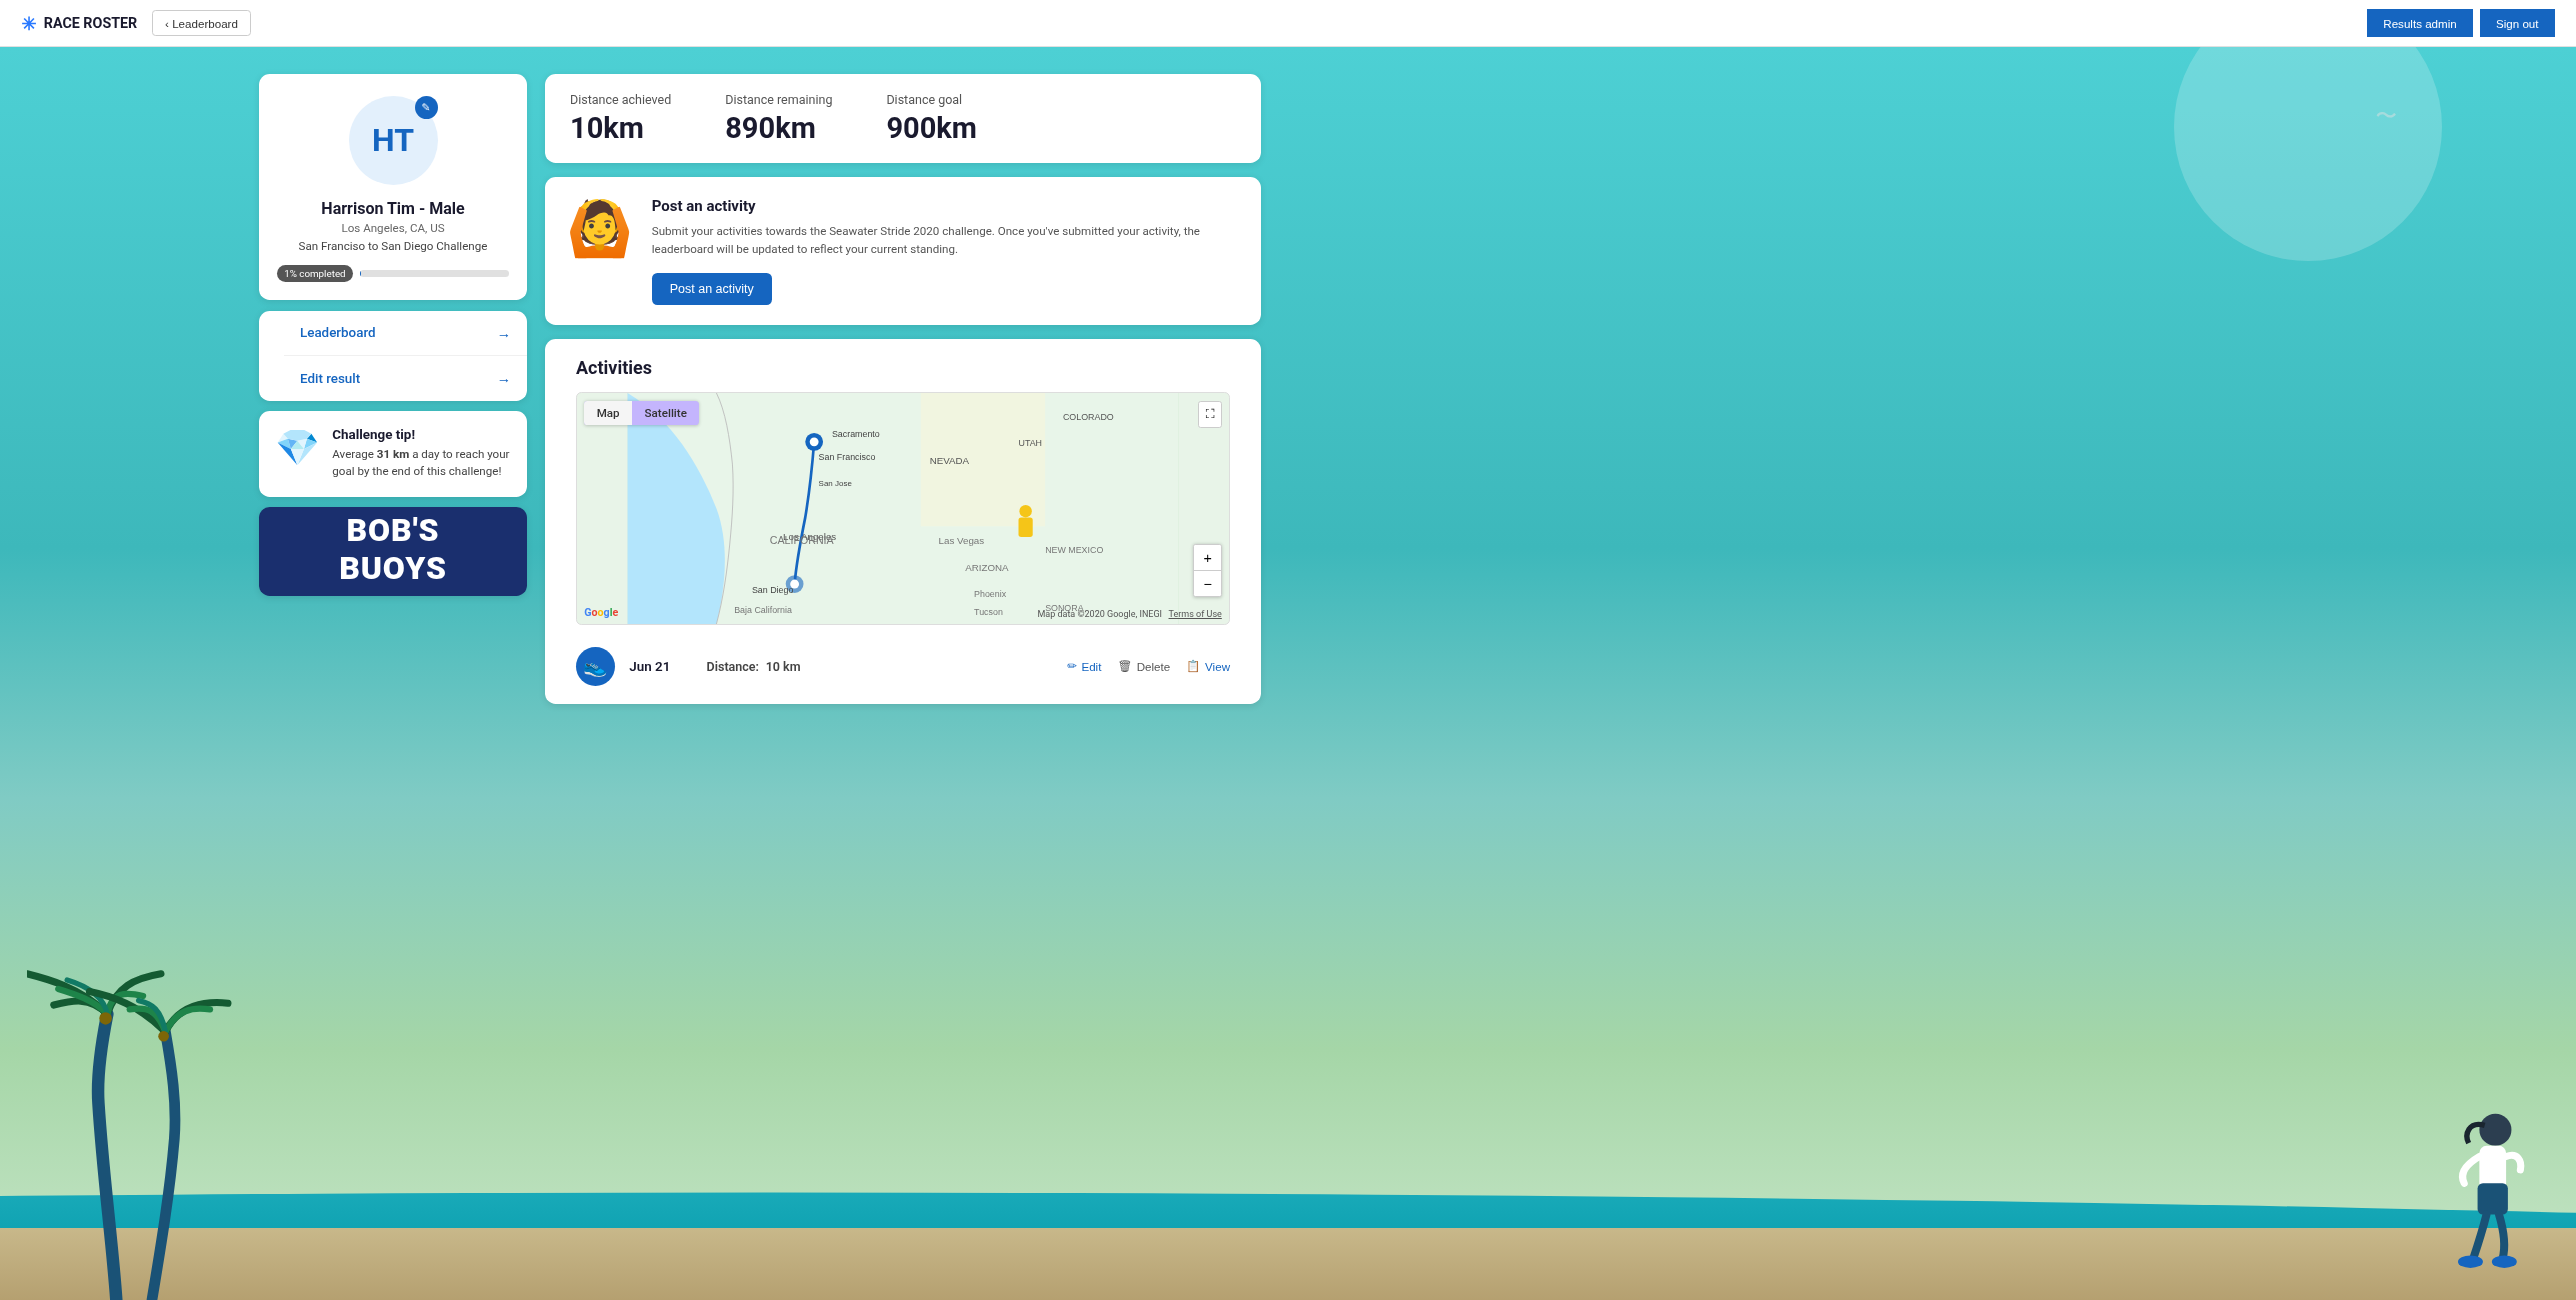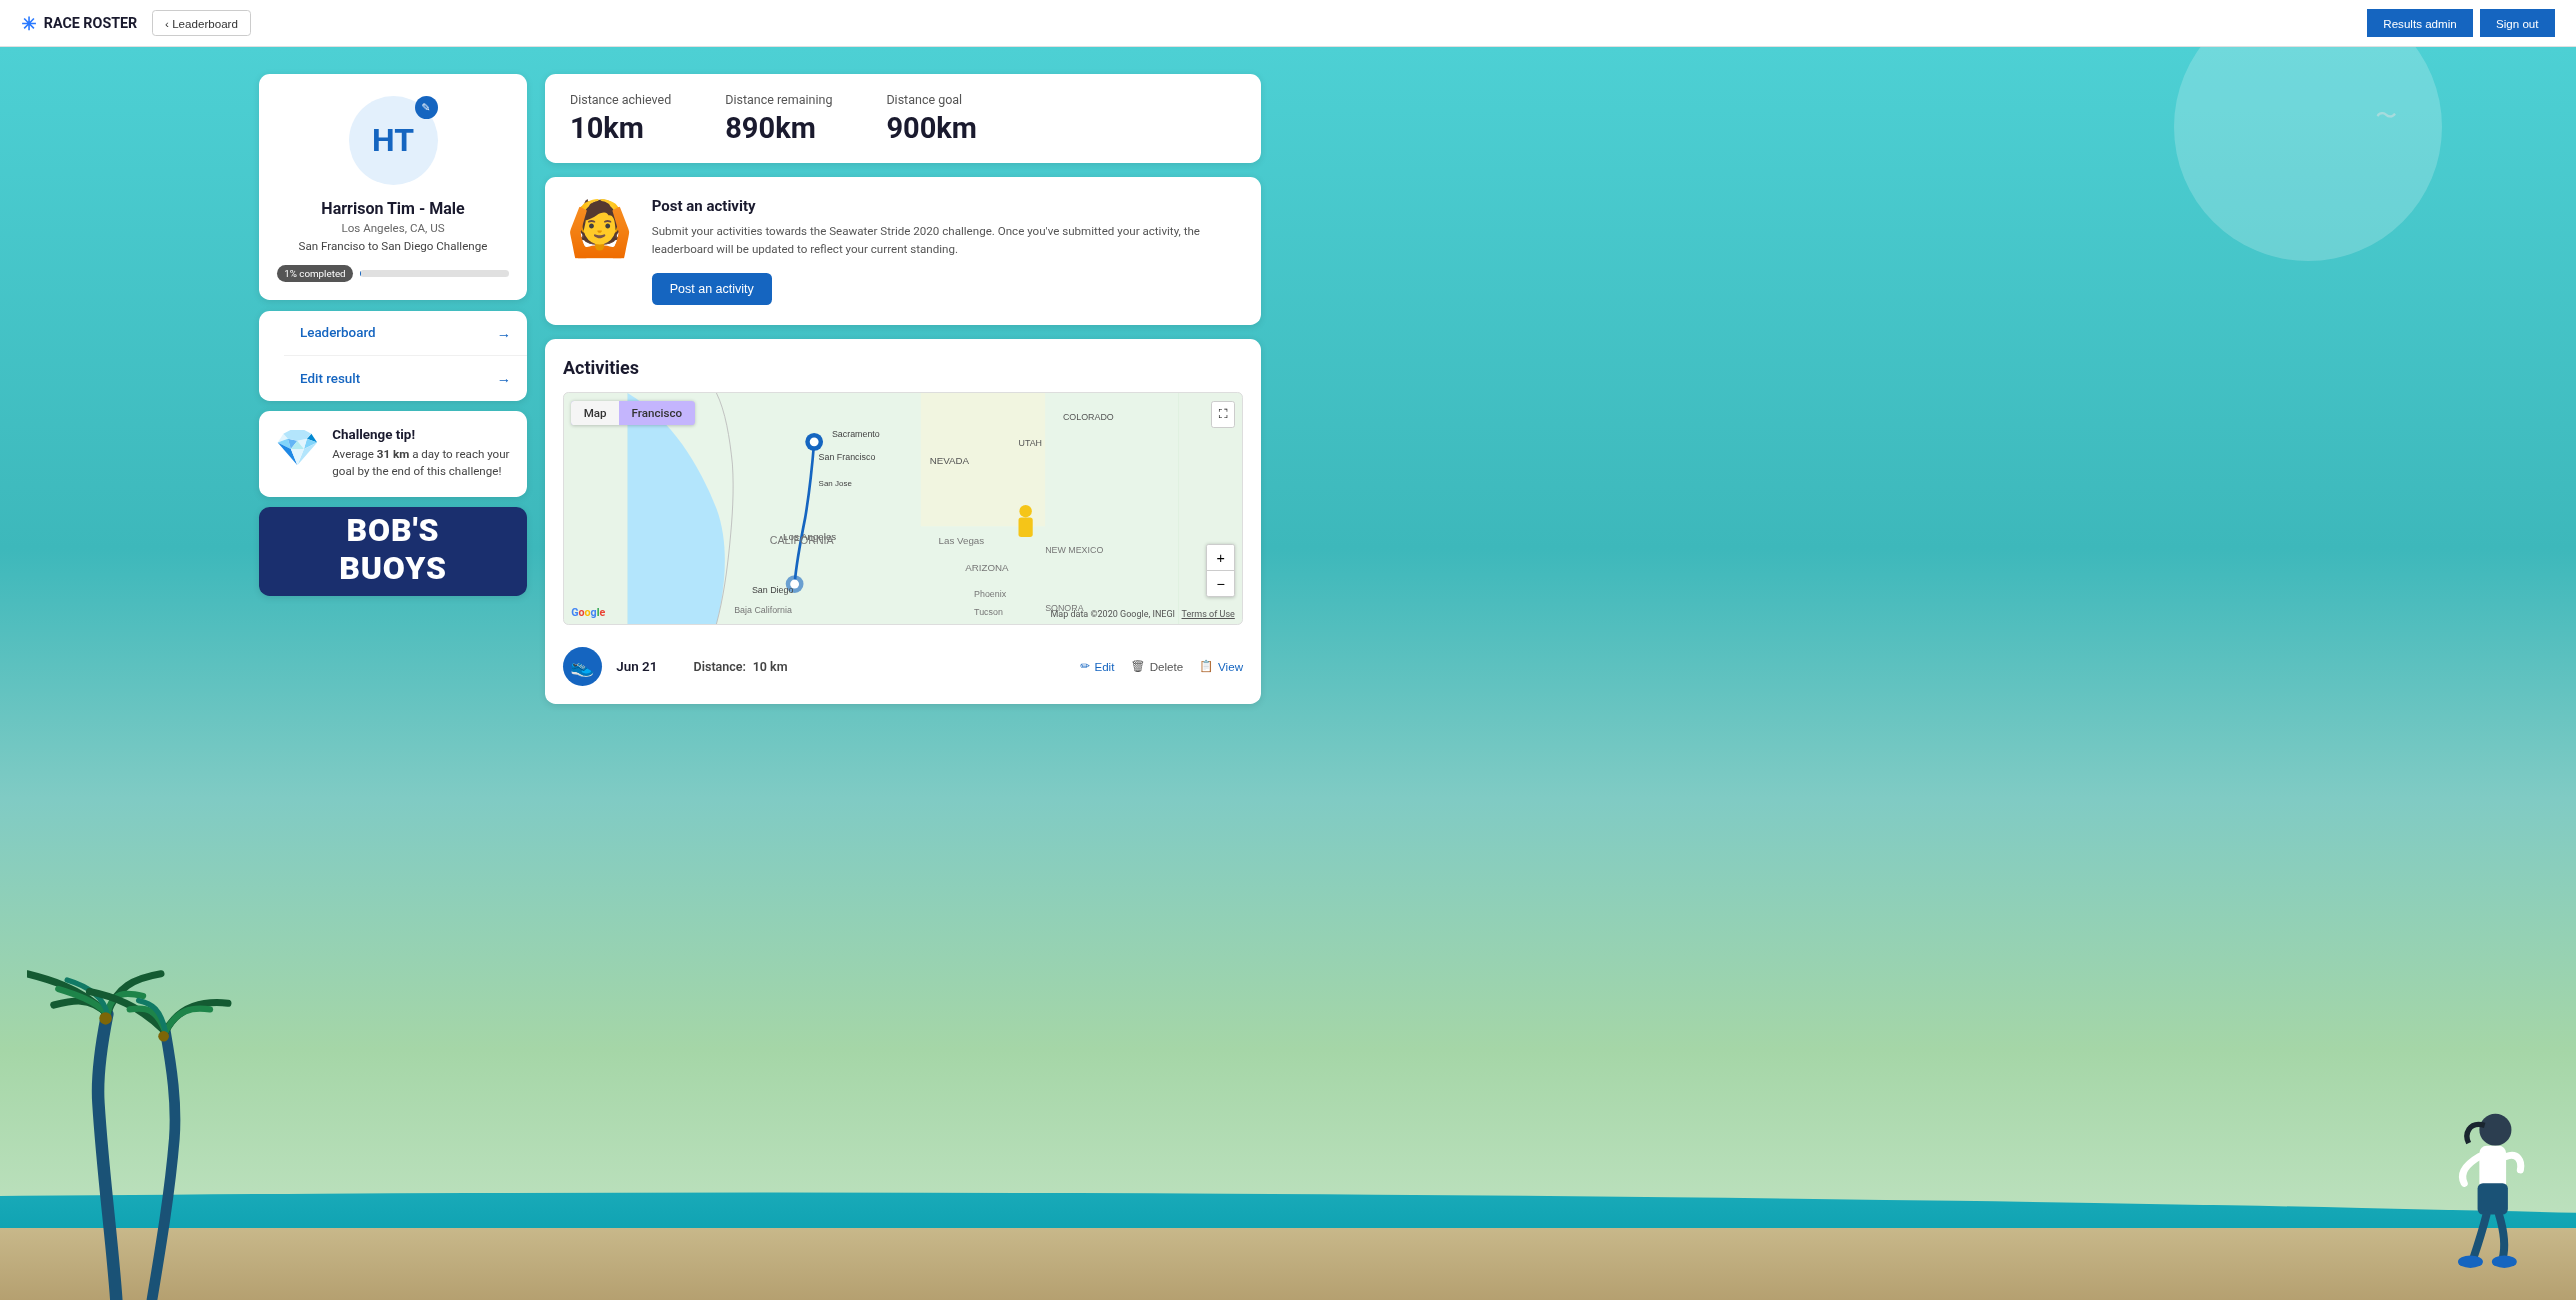--- a/index.html
+++ b/index.html
@@ -272,21 +272,21 @@
       padding: 9px 18px;
       border-radius: 5.4px;
       font-size: 12.5px;
       cursor: pointer;
       font-weight: 500;
     }
 
     .activities-card {
       background: white;
       border-radius: 10.7px;
-      padding: 18px 18px;
+      padding: 18px 31px;
       box-shadow: 0 1.8px 7.2px rgba(0,0,0,0.1);
     }
     .activities-title { font-size: 18px; font-weight: 700; color: #1a1a2e; margin-bottom: 14.3px; }
 
     
     .map-container {
       border: 0.9px solid #ddd;
       border-radius: 5.4px;
       overflow: hidden;
       position: relative;
@@ -606,21 +606,21 @@
           <button class="btn-post-activity">Post an activity</button>
         </div>
       </div>
 
       <div class="activities-card">
         <div class="activities-title">Activities</div>
 
         <div class="map-container">
           <div class="map-tabs">
             <div class="map-tab active">Map</div>
-            <div class="map-tab">Francisco</div>
+            <div class="map-tab">Satellite</div>
           </div>
 
           <div class="map-fullscreen">⛶</div>
 
           
           <svg viewBox="0 0 620 260" class="map-svg" xmlns="http://www.w3.org/2000/svg">
 
             <rect width="620" height="260" fill="#c8e6c9"></rect>
 
             <path d="M0 0 L620 0 L620 260 L0 260 Z" fill="#e8f5e9"></path>

